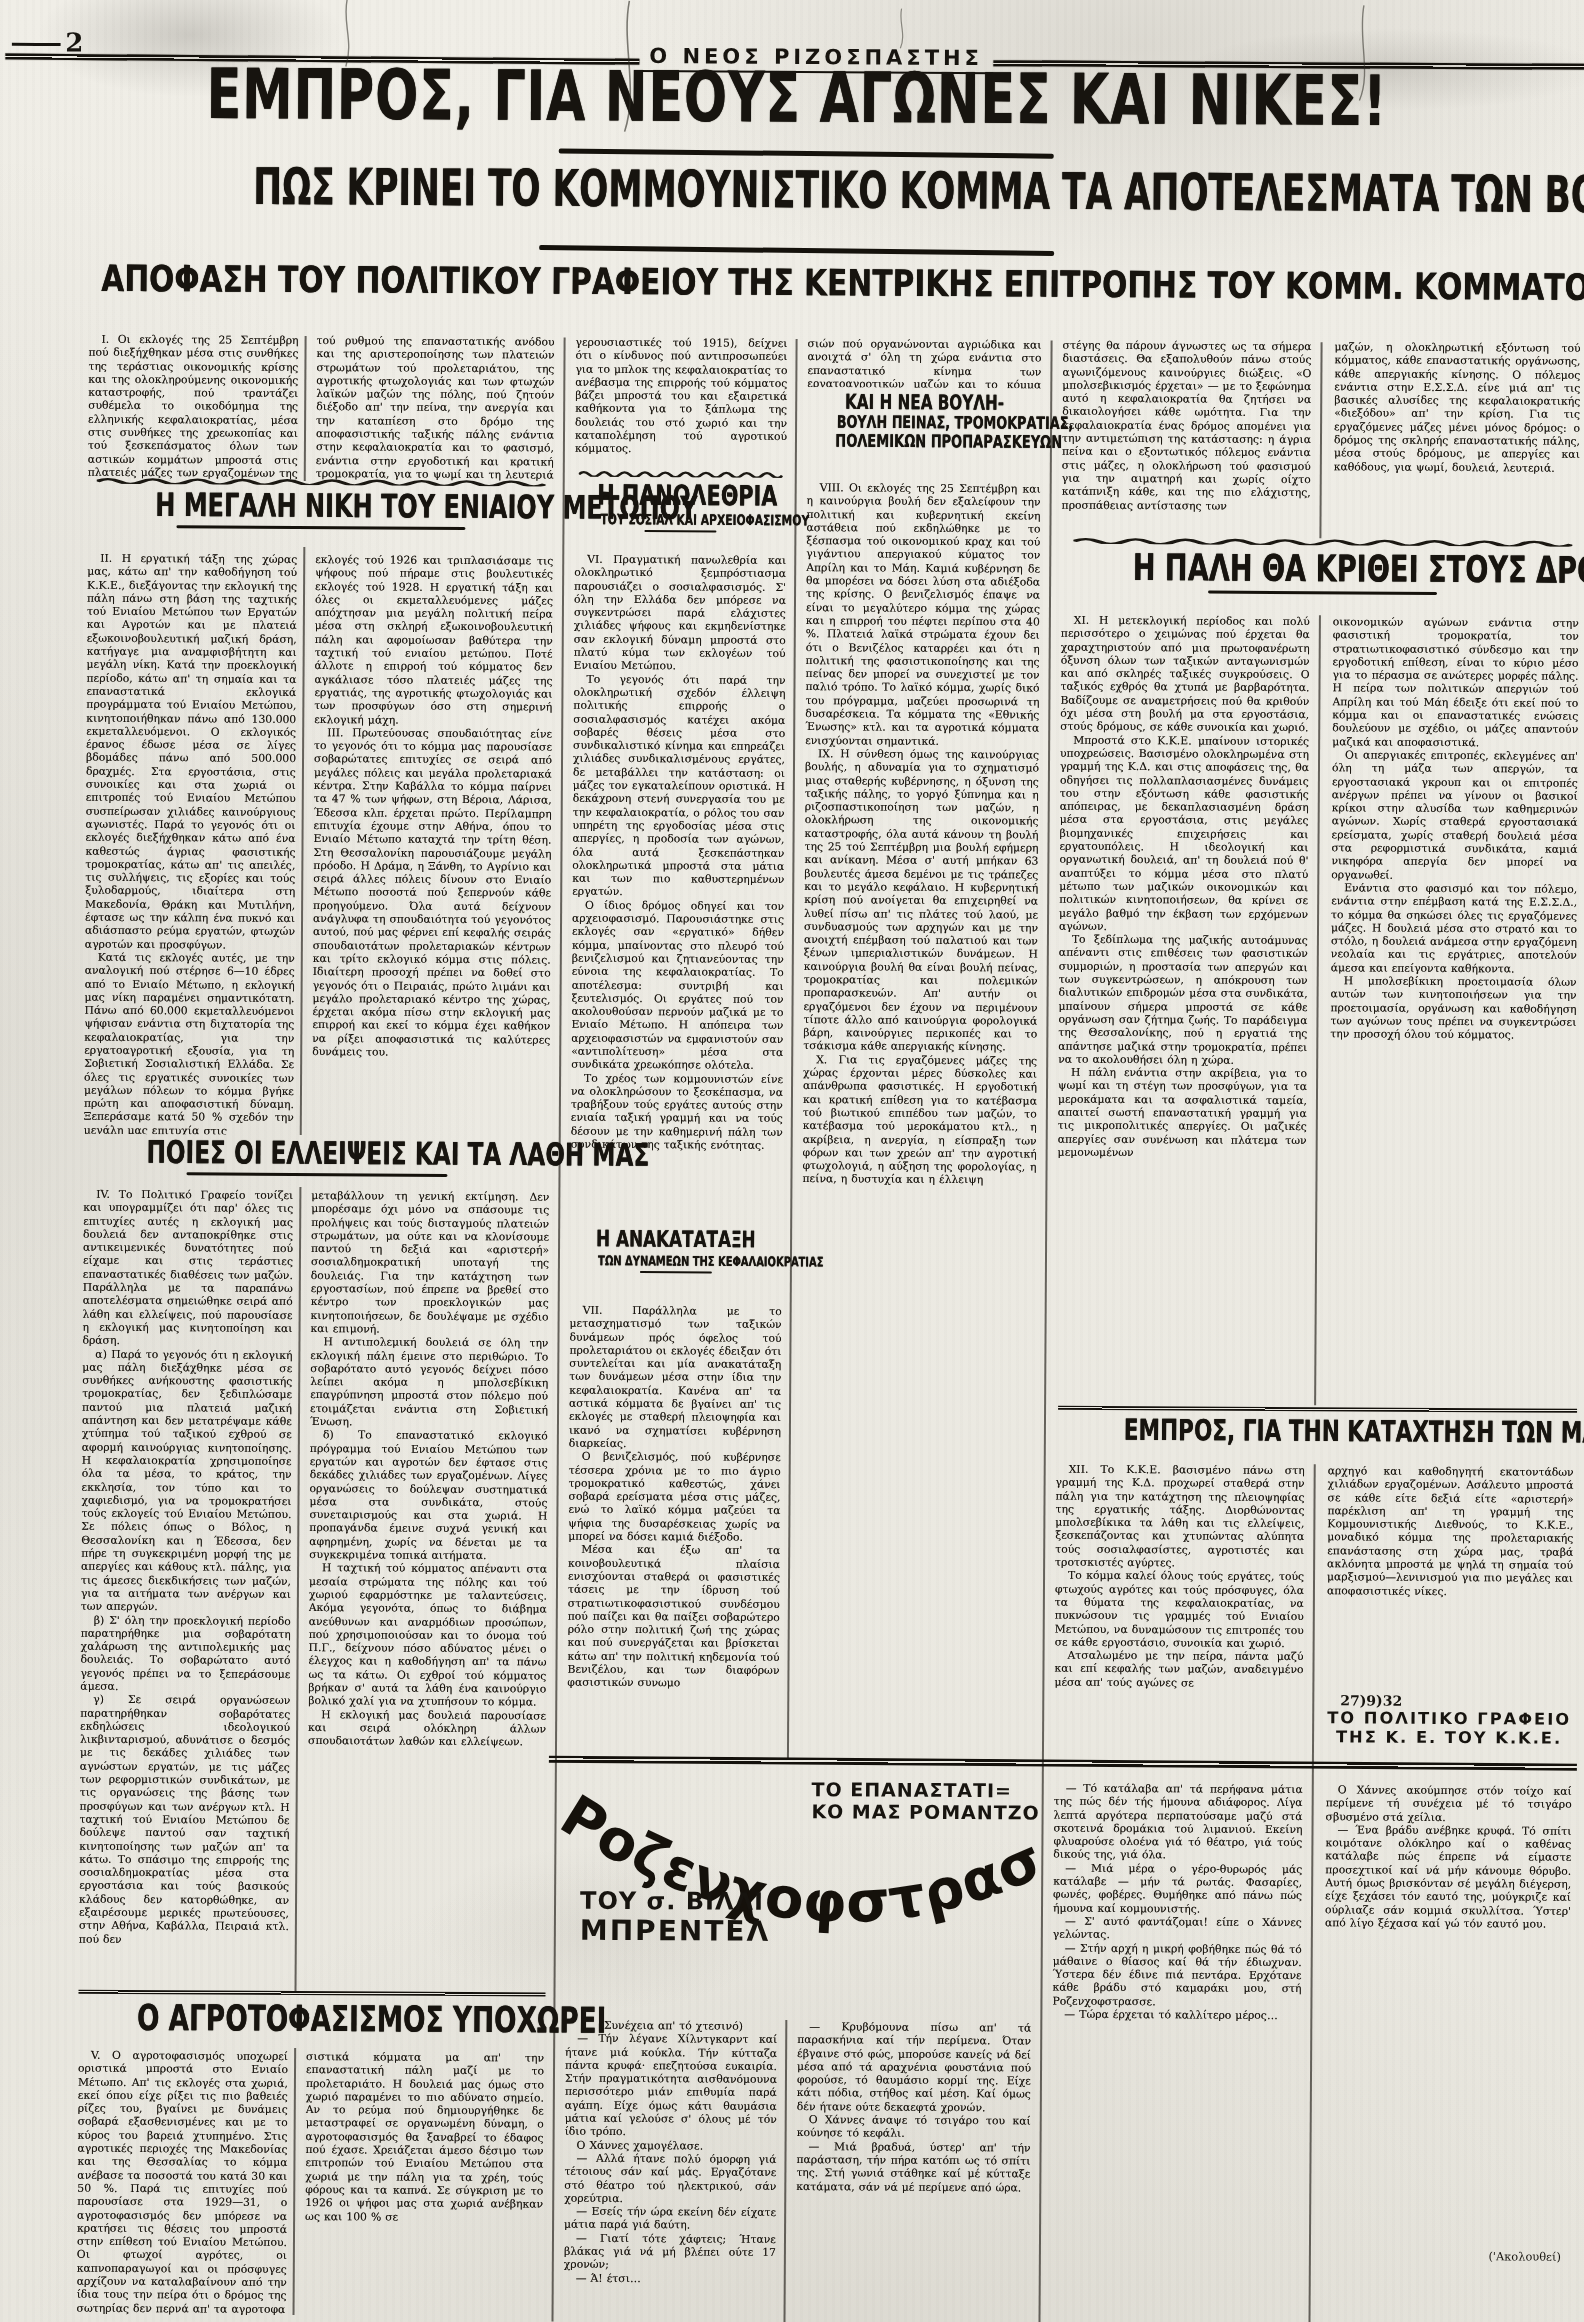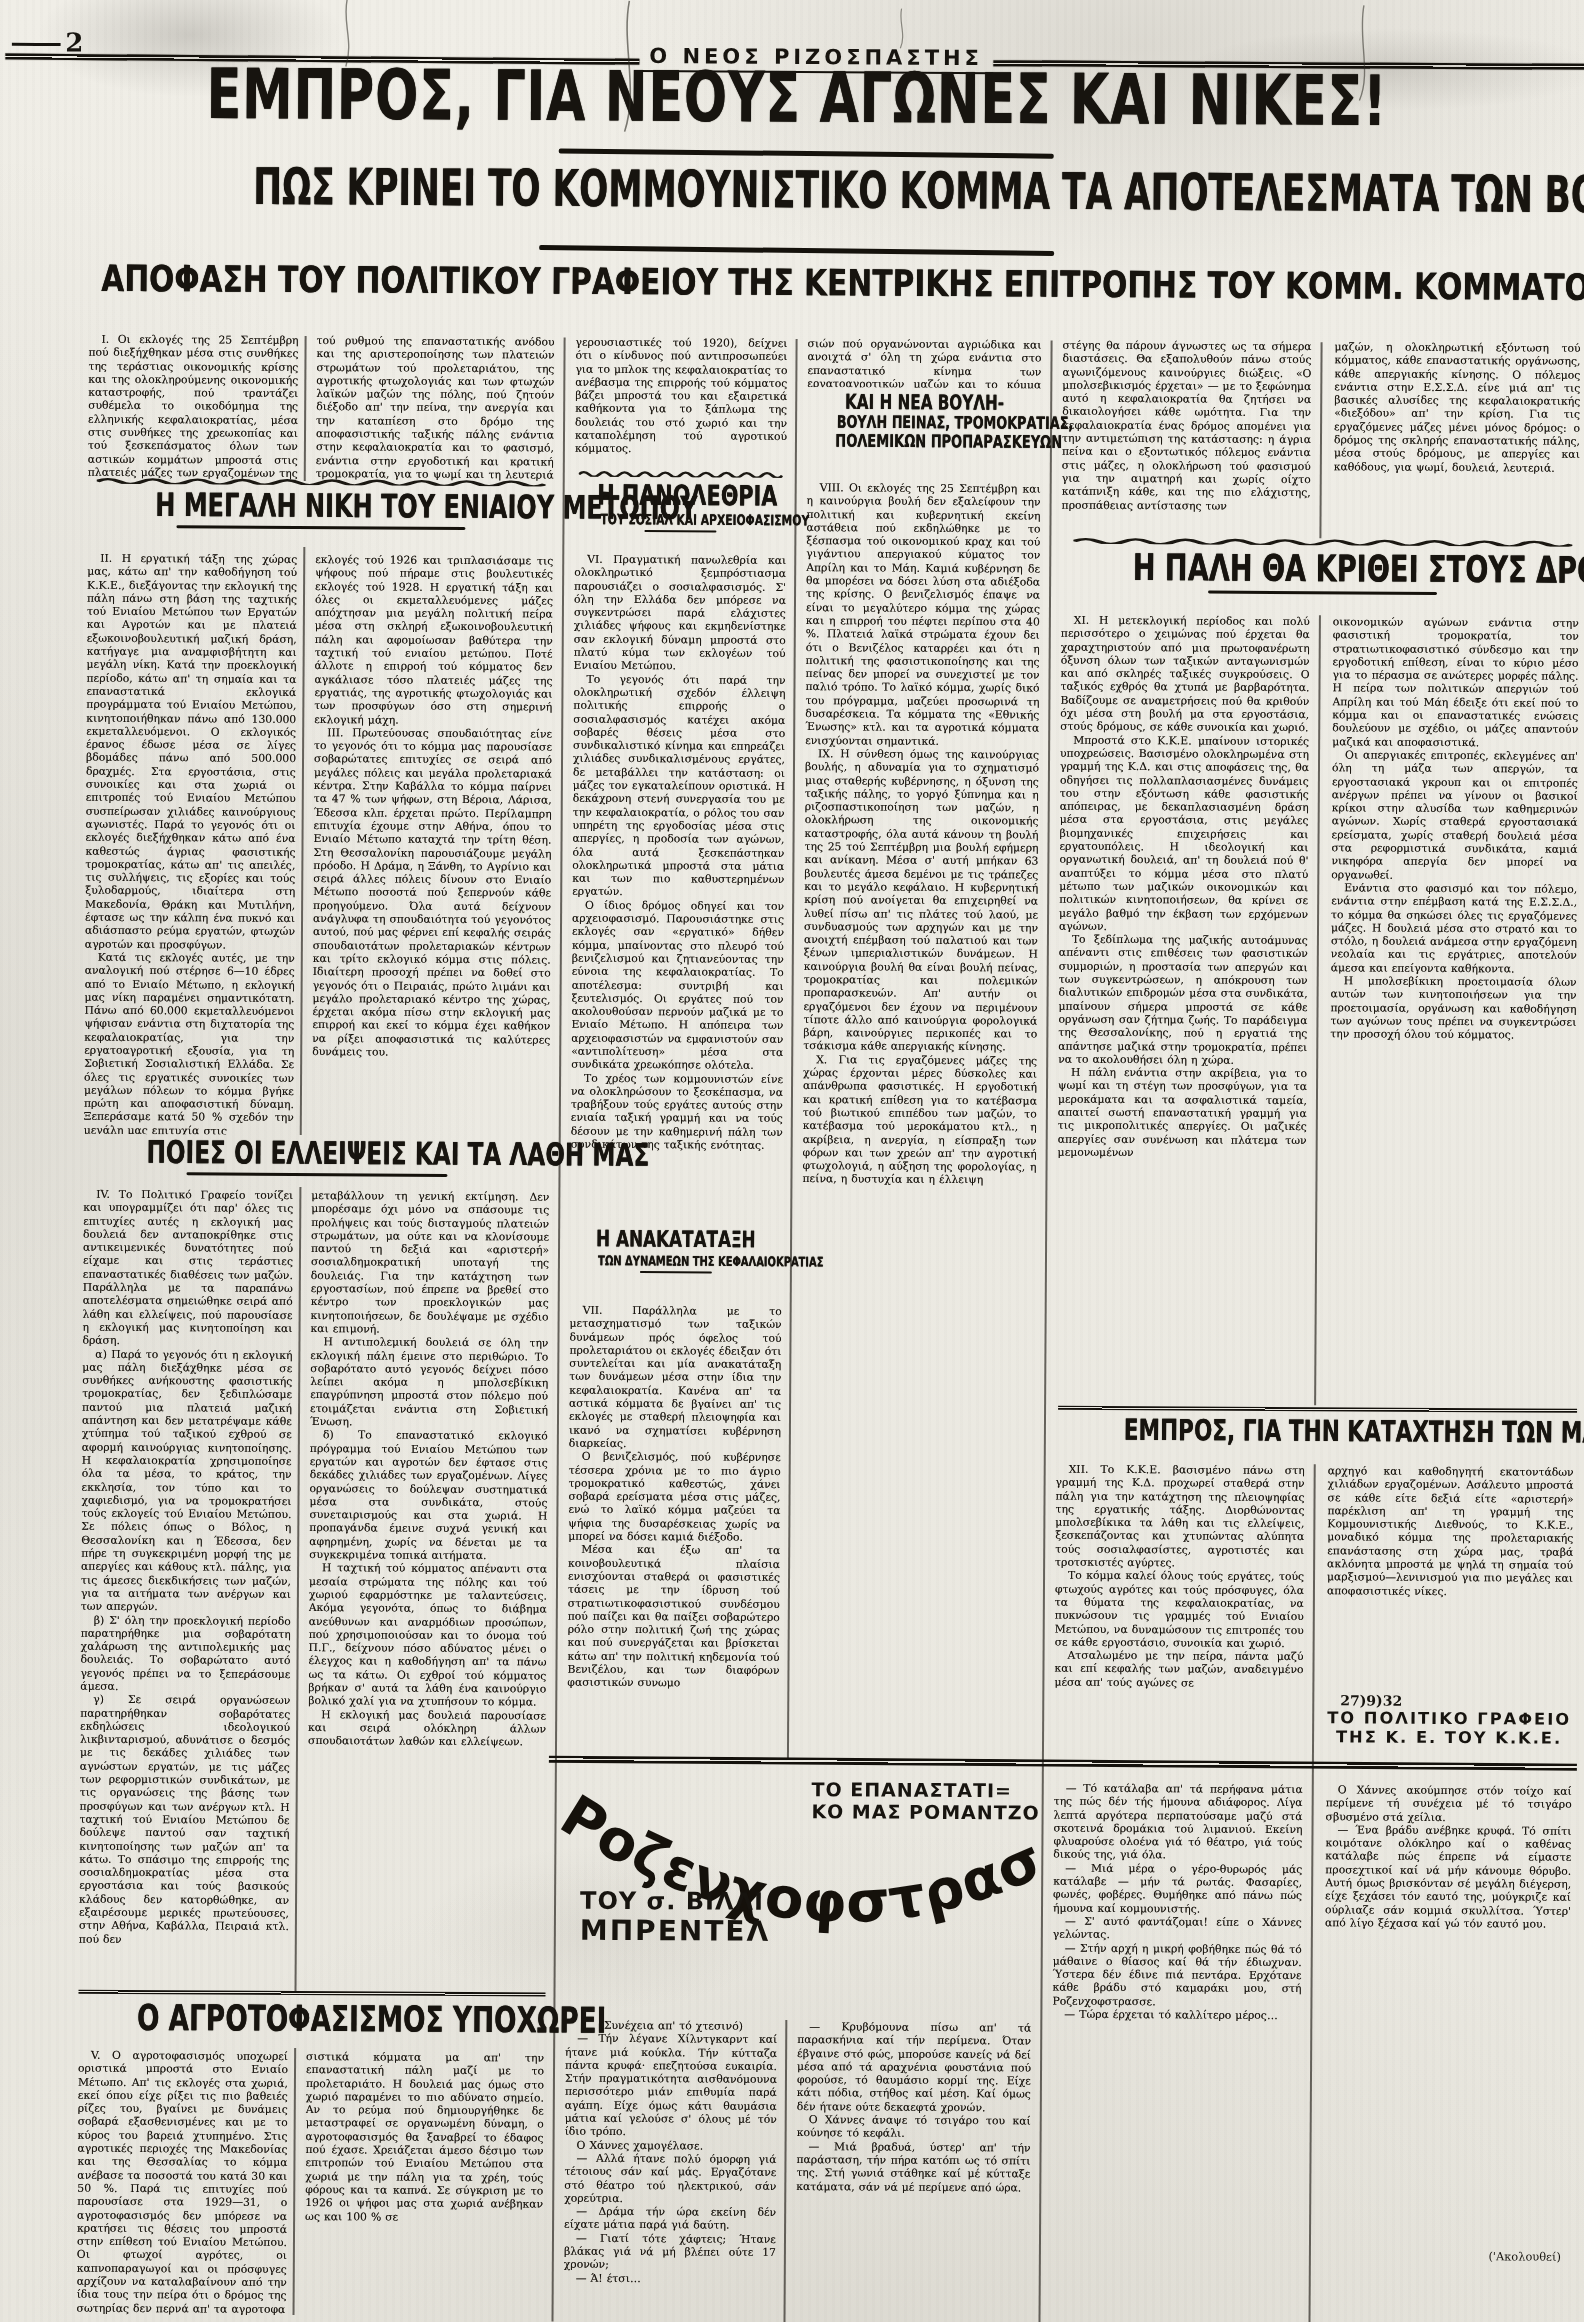--- a/index.html
+++ b/index.html
@@ -107,21 +107,21 @@
     <div class="vd" style="left:1317px;top:612px;height:790px"></div>
     <div class="vd" style="left:1317px;top:1461px;height:859px"></div>
 
     <div class="bt c1" style="top:337px;height:147px">
         <p>I. Οι εκλογές της 25 Σεπτέμβρη πού διεξήχθηκαν μέσα στις συνθήκες της τεράστιας οικονομικής κρίσης και της ολοκληρούμενης οικονομικής καταστροφής, πού τραντάζει συθέμελα το οικοδόμημα της ελληνικής κεφαλαιοκρατίας, μέσα στις συνθήκες της χρεωκοπίας και τού ξεσκεπάσματος όλων των αστικών κομμάτων μπροστά στις πλατειές μάζες των εργαζομένων της πόλης και τού χωριού, δείχνουν με τα αποτελέσματά τους την επιτάχυνση</p>
       </div>
     <div class="bt c2 cont" style="top:337px;height:147px">
         <p>τού ρυθμού της επαναστατικής ανόδου και της αριστεροποίησης των πλατειών στρωμάτων τού προλεταριάτου, της αγροτικής φτωχολογιάς και των φτωχών λαϊκών μαζών της πόλης, πού ζητούν διέξοδο απ' την πείνα, την ανεργία και την καταπίεση στο δρόμο της αποφασιστικής ταξικής πάλης ενάντια στην κεφαλαιοκρατία και το φασισμό, ενάντια στην εργοδοτική και κρατική τρομοκρατία, για το ψωμί και τη λευτεριά των εργαζομένων.</p>
       </div>
     <div class="bt c3 cont" style="top:337px;height:133px">
-        <p>γερουσιαστικές τού 1920), δείχνει ότι ο κίνδυνος πού αντιπροσωπεύει για το μπλοκ της κεφαλαιοκρατίας το ανέβασμα της επιρροής τού κόμματος βάζει μπροστά του και εξαιρετικά καθήκοντα για το ξάπλωμα της δουλειάς του στό χωριό και την καταπολέμηση τού αγροτικού κόμματος.</p>
+        <p>γερουσιαστικές τού 1915), δείχνει ότι ο κίνδυνος πού αντιπροσωπεύει για το μπλοκ της κεφαλαιοκρατίας το ανέβασμα της επιρροής τού κόμματος βάζει μπροστά του και εξαιρετικά καθήκοντα για το ξάπλωμα της δουλειάς του στό χωριό και την καταπολέμηση τού αγροτικού κόμματος.</p>
       </div>
     <div class="bt c4 cont" style="top:337px;height:50px">
         <p>σιών πού οργανώνονται αγριώδικα και ανοιχτά σ' όλη τη χώρα ενάντια στο επαναστατικό κίνημα των εργατοαγροτικών μαζών και το κόμμα τους.</p>
       </div>
 
     <div class="shd" style="left:85px;top:481px;width:467px">
       <svg class="wave" viewBox="0 0 120 6" preserveAspectRatio="none">
           <path d="M0 4 Q3 0 6 4 T12 4 T18 4 T24 4 T30 4 T36 4 T42 4 T48 4 T54 4 T60 4 T66 4 T72 4 T78 4 T84 4 T90 4 T96 4 T102 4 T108 4 T114 4 T120 4" stroke="#1b1812" stroke-width="2" fill="none"></path>
         </svg>
       <span class="t" style="font-size:30px"><span>Η ΜΕΓΑΛΗ ΝΙΚΗ ΤΟΥ ΕΝΙΑΙΟΥ ΜΕΤΩΠΟΥ</span></span>
@@ -264,21 +264,21 @@
         <div class="a1">ΤΟΥ σ. ΒΙΛΛΙ</div>
         <div class="a2">ΜΠΡΕΝΤΕΛ</div>
       </div>
     </div>
 
     <div class="bt c3 serialtxt sr-note" style="top:2020px;height:303px">
         <p>(Συνέχεια απ' τό χτεσινό)</p>
         <p>— Τήν λέγανε Χίλντγκαρντ καί ήτανε μιά κούκλα. Τήν κύτταζα πάντα κρυφά· επεζητούσα ευκαιρία. Στήν πραγματικότητα αισθανόμουνα περισσότερο μιάν επιθυμία παρά αγάπη. Είχε όμως κάτι θαυμάσια μάτια καί γελούσε σ' όλους μέ τόν ίδιο τρόπο.</p>
         <p>Ο Χάννες χαμογέλασε.</p>
         <p>— Αλλά ήτανε πολύ όμορφη γιά τέτοιους σάν καί μάς. Εργαζότανε στό θέατρο τού ηλεκτρικού, σάν χορεύτρια.</p>
-        <p>— Δράμα τήν ώρα εκείνη δέν είχατε μάτια παρά γιά δαύτη.</p>
+        <p>— Εσείς τήν ώρα εκείνη δέν είχατε μάτια παρά γιά δαύτη.</p>
         <p>— Γιατί τότε χάφτεις; Ήτανε βλάκας γιά νά μή βλέπει ούτε 17 χρονών;</p>
         <p>— Ά! έτσι…</p>
       </div>
     <div class="bt c4 serialtxt" style="top:2020px;height:303px">
         <p>— Κρυβόμουνα πίσω απ' τά παρασκήνια καί τήν περίμενα. Όταν έβγαινε στό φώς, μπορούσε κανείς νά δεί μέσα από τά αραχνένια φουστάνια πού φορούσε, τό θαυμάσιο κορμί της. Είχε κάτι πόδια, στήθος καί μέση. Καί όμως δέν ήτανε ούτε δεκαεφτά χρονών.</p>
         <p>Ο Χάννες άναψε τό τσιγάρο του καί κούνησε τό κεφάλι.</p>
         <p>— Μιά βραδυά, ύστερ' απ' τήν παράσταση, τήν πήρα κατόπι ως τό σπίτι της. Στή γωνιά στάθηκε καί μέ κύτταξε κατάματα, σάν νά μέ περίμενε από ώρα.</p>
       </div>
     <div class="bt c5 serialtxt" style="top:1780px;height:543px">
         <p>— Τό κατάλαβα απ' τά περήφανα μάτια της πώς δέν τής ήμουνα αδιάφορος. Λίγα λεπτά αργότερα περπατούσαμε μαζύ στά σκοτεινά δρομάκια τού λιμανιού. Εκείνη φλυαρούσε ολοένα γιά τό θέατρο, γιά τούς δικούς της, γιά όλα.</p>

